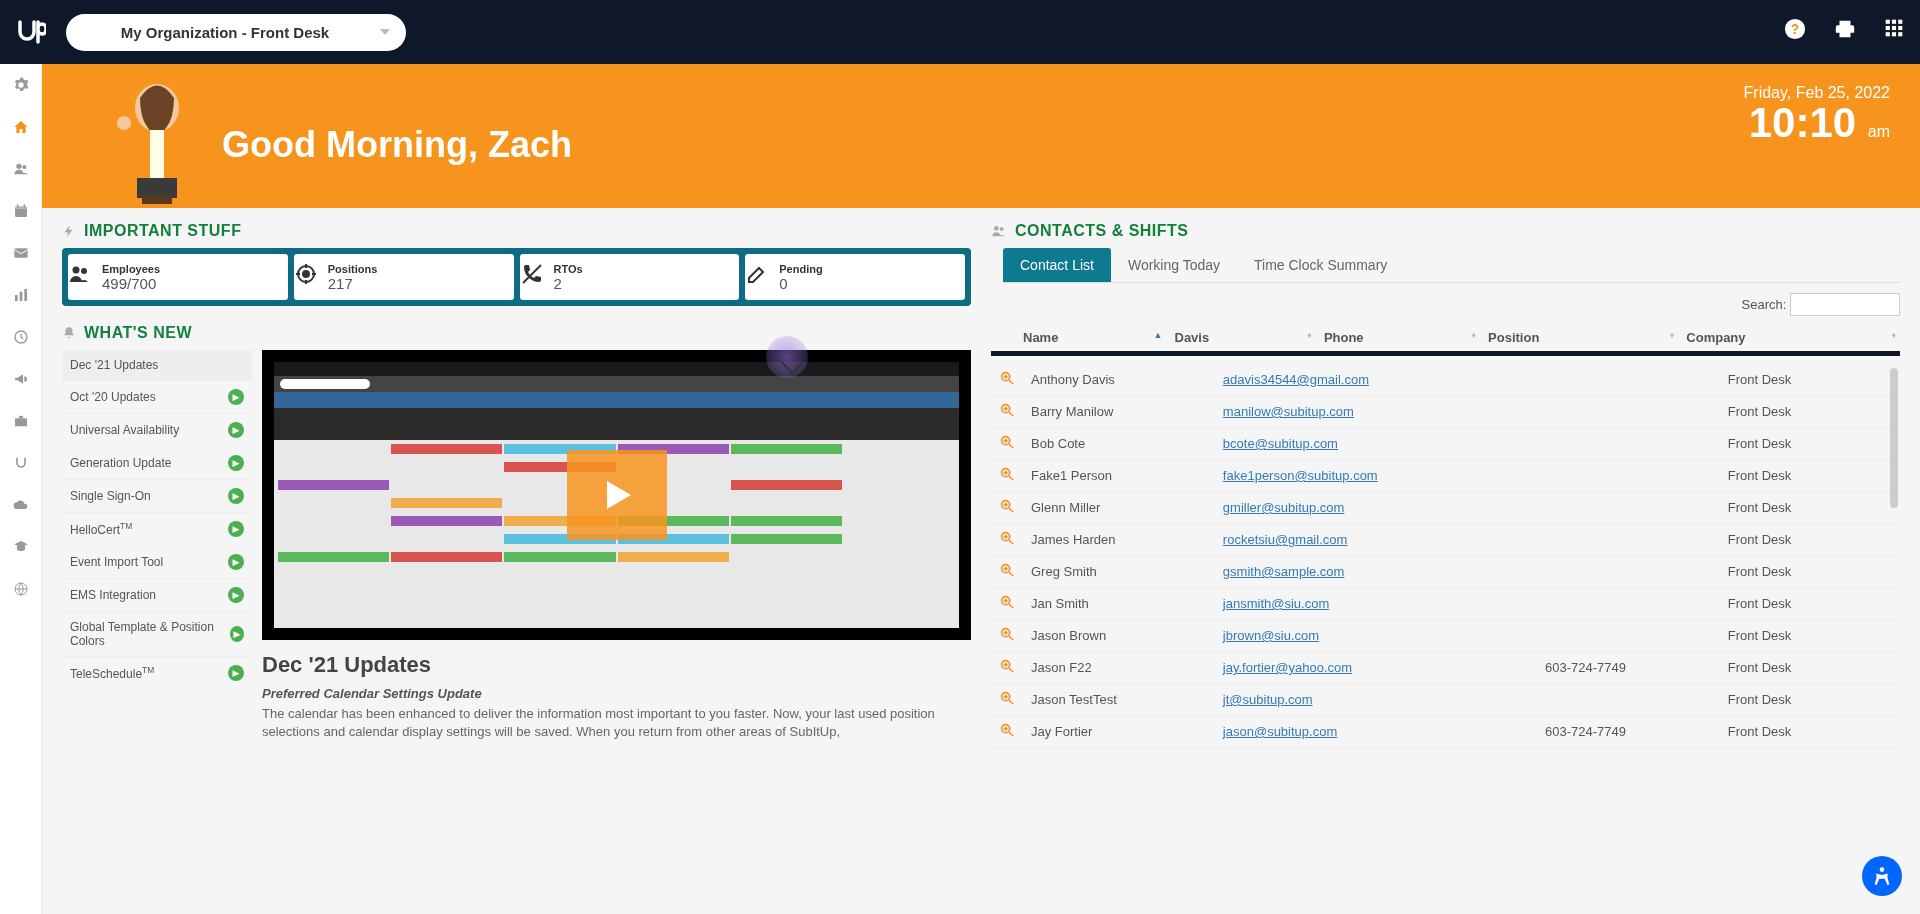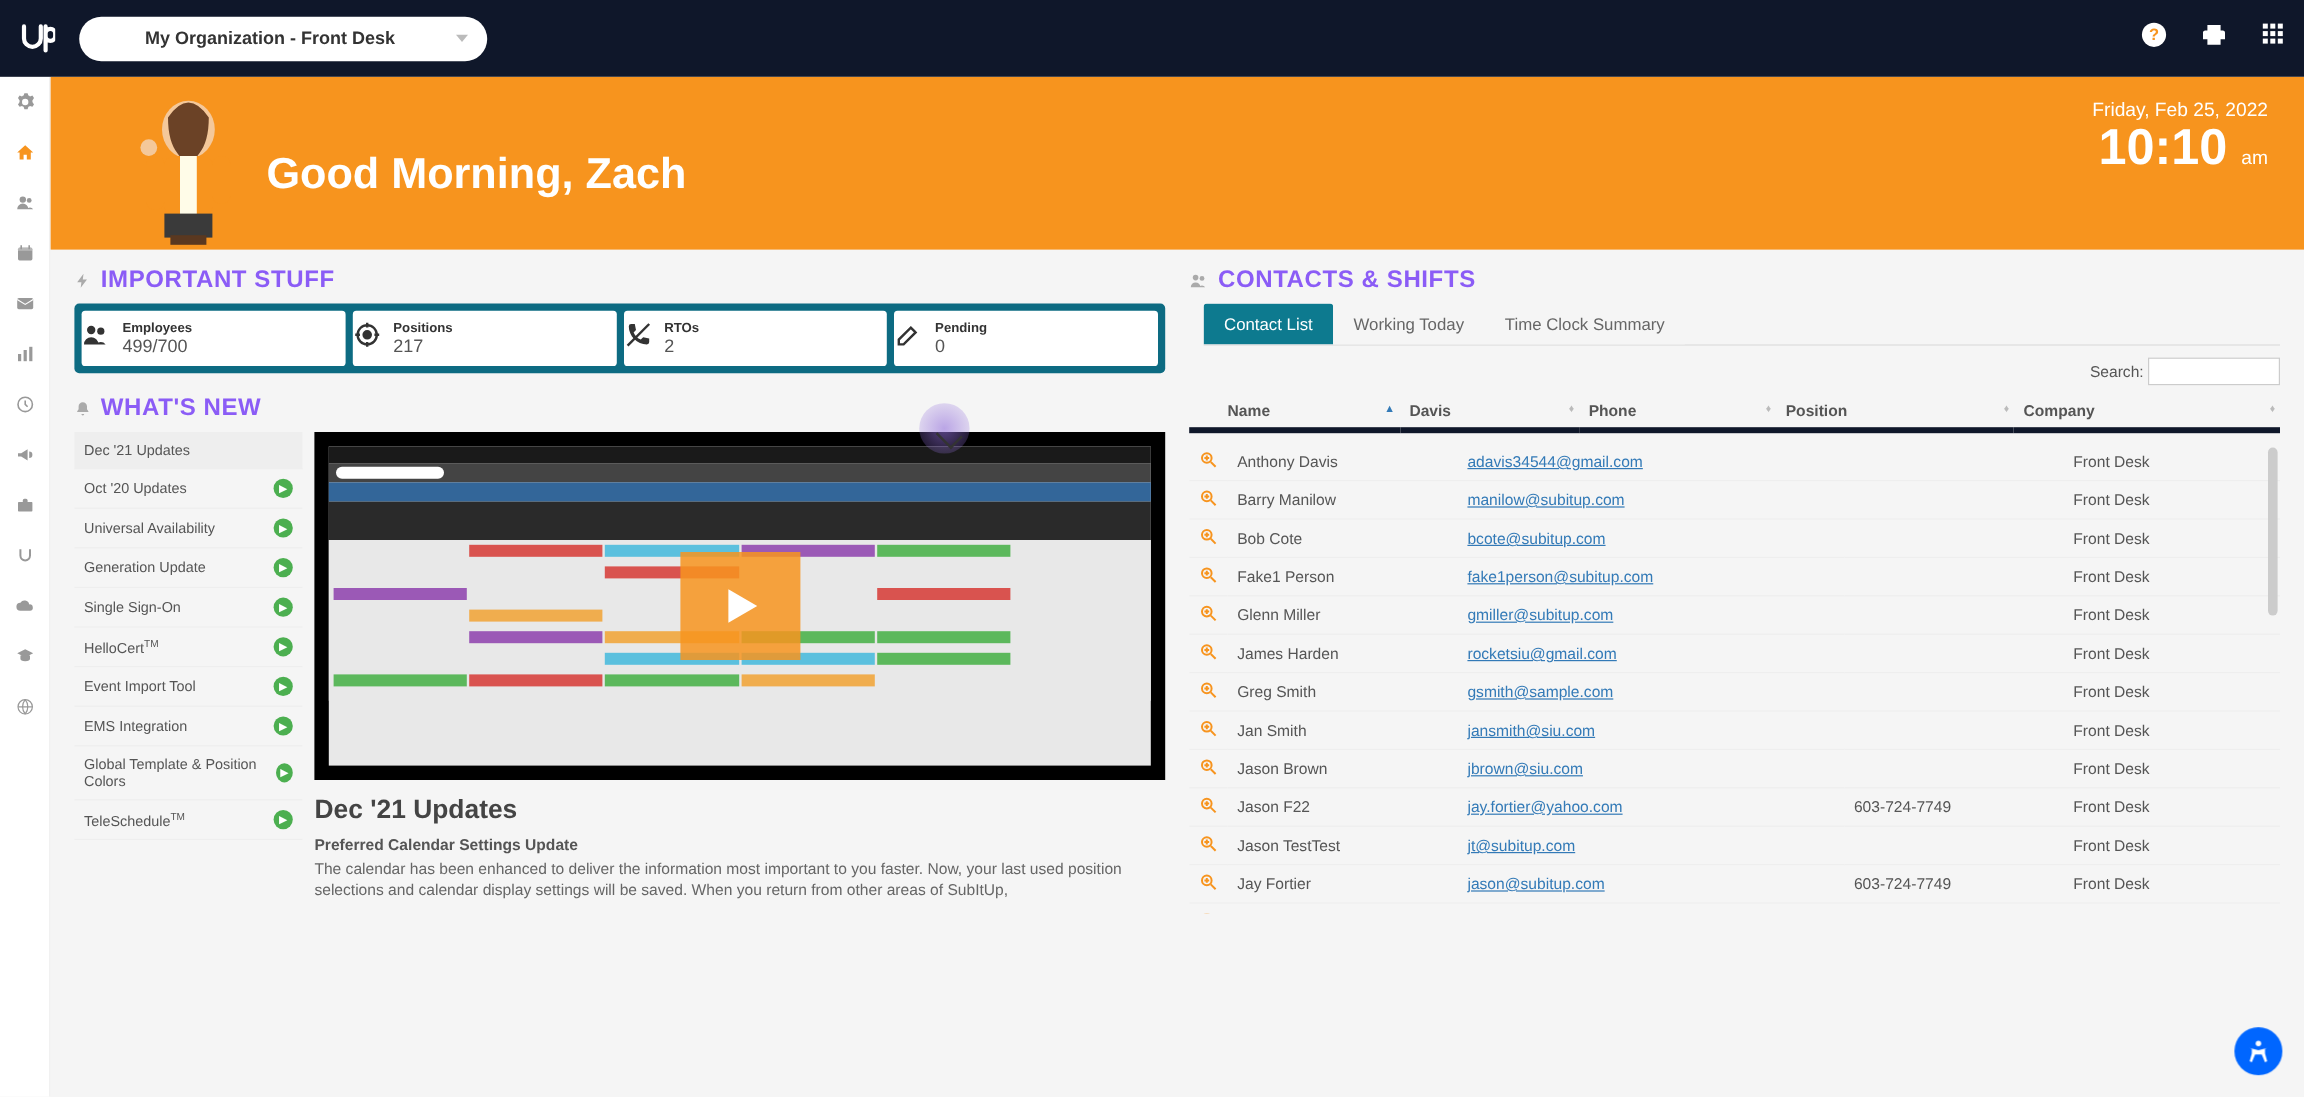--- a/index.html
+++ b/index.html
@@ -17,40 +17,40 @@
 .content-wrap { flex: 1; overflow-y: auto; position: relative; }
 .hero { background: #f7941e; height: 144px; padding: 20px 40px 20px 180px; position: relative; color: white; }
 .hero-avatar { position: absolute; left: 60px; bottom: 0; width: 110px; height: 140px; }
 .greeting { font-size: 36px; font-weight: 700; margin-top: 40px; }
 .datebox { position: absolute; right: 30px; top: 20px; text-align: right; }
 .date-str { font-size: 16px; }
 .time-str { font-size: 42px; font-weight: 700; line-height: 1; }
 .time-str small { font-size: 16px; font-weight: normal; }
 .main { display: flex; padding: 14px 20px; gap: 20px; }
 .col-left, .col-right { flex: 1; min-width: 0; }
-.section-head { display: flex; align-items: center; gap: 8px; color: #8b5cf6; font-size: 20px; font-weight: 700; letter-spacing: 0.5px; margin-bottom: 8px; text-align: center; }
+.section-head { display: flex; align-items: center; gap: 8px; color: #15803d; font-size: 16px; font-weight: 700; letter-spacing: 0.5px; margin-bottom: 8px; text-align: center; }
 .section-head svg, .section-head .ico { color: #aaa; }
 .stats-bar { background: #0d6b82; padding: 6px; border-radius: 4px; display: flex; gap: 6px; }
 .stat { background: white; flex: 1; padding: 8px 0; border-radius: 3px; display: flex; align-items: center; gap: 10px; }
 .stat-icon { font-size: 22px; color: #333; }
 .stat-body .lbl { font-size: 11px; font-weight: 700; color: #333; }
 .stat-body .val { font-size: 15px; color: #555; }
 .whatsnew { margin-top: 18px; }
 .wn-body { display: flex; gap: 10px; }
 .wn-list { width: 190px; }
 .wn-item { display: flex; align-items: center; justify-content: space-between; padding: 8px 8px; font-size: 12px; color: #555; border-bottom: 1px solid #eee; cursor: pointer; }
 .wn-item.active { background: #eee; }
 .wn-arrow { width: 16px; height: 16px; background: #4caf50; border-radius: 50%; display: flex; align-items: center; justify-content: center; color: white; font-size: 9px; }
 .wn-content { flex: 1; }
 .wn-video { background: #000; height: 290px; position: relative; overflow: hidden; }
 .wn-video-inner { position: absolute; inset: 12px; background: #e8e8e8; }
 .play-btn { position: absolute; left: 50%; top: 50%; transform: translate(-50%,-50%); width: 100px; height: 90px; background: rgba(247,148,30,0.85); display: flex; align-items: center; justify-content: center; }
 .play-btn::after { content: ""; width: 0; height: 0; border-top: 14px solid transparent; border-bottom: 14px solid transparent; border-left: 24px solid white; margin-left: 4px; }
 .wn-title { font-size: 22px; font-weight: 700; color: #444; margin-top: 12px; }
-.wn-sub { font-size: 13px; font-weight: 700; color: #555; margin-top: 8px; }
+.wn-sub { font-size: 13px; font-weight: 700; color: #555; margin-top: 8px; font-style: italic; }
 .wn-desc { font-size: 13px; color: #666; line-height: 1.4; margin-top: 4px; }
 .tabs { display: flex; border-bottom: 1px solid #ddd; margin-top: 4px; margin-left: 12px; }
 .tab { padding: 8px 16px; font-size: 14px; color: #666; cursor: pointer; background: #f5f5f5; border: 1px solid transparent; }
 .tab.active { background: #0d7a8f; color: white; border-radius: 3px 3px 0 0; }
 .search-row { text-align: right; margin-top: 10px; font-size: 13px; color: #555; }
 .search-row input { border: 1px solid #ccc; padding: 3px 6px; width: 110px; }
 .tbl { width: 100%; border-collapse: collapse; margin-top: 8px; font-size: 13px; }
 .tbl th { text-align: left; padding: 6px 8px; color: #555; font-weight: 700; border-bottom: 5px solid #0f172a; cursor: pointer; position: relative; }
 .tbl th .sort { position: absolute; right: 4px; color: #bbb; font-size: 9px; }
 .tbl th.sorted .sort { color: #337ab7; }

